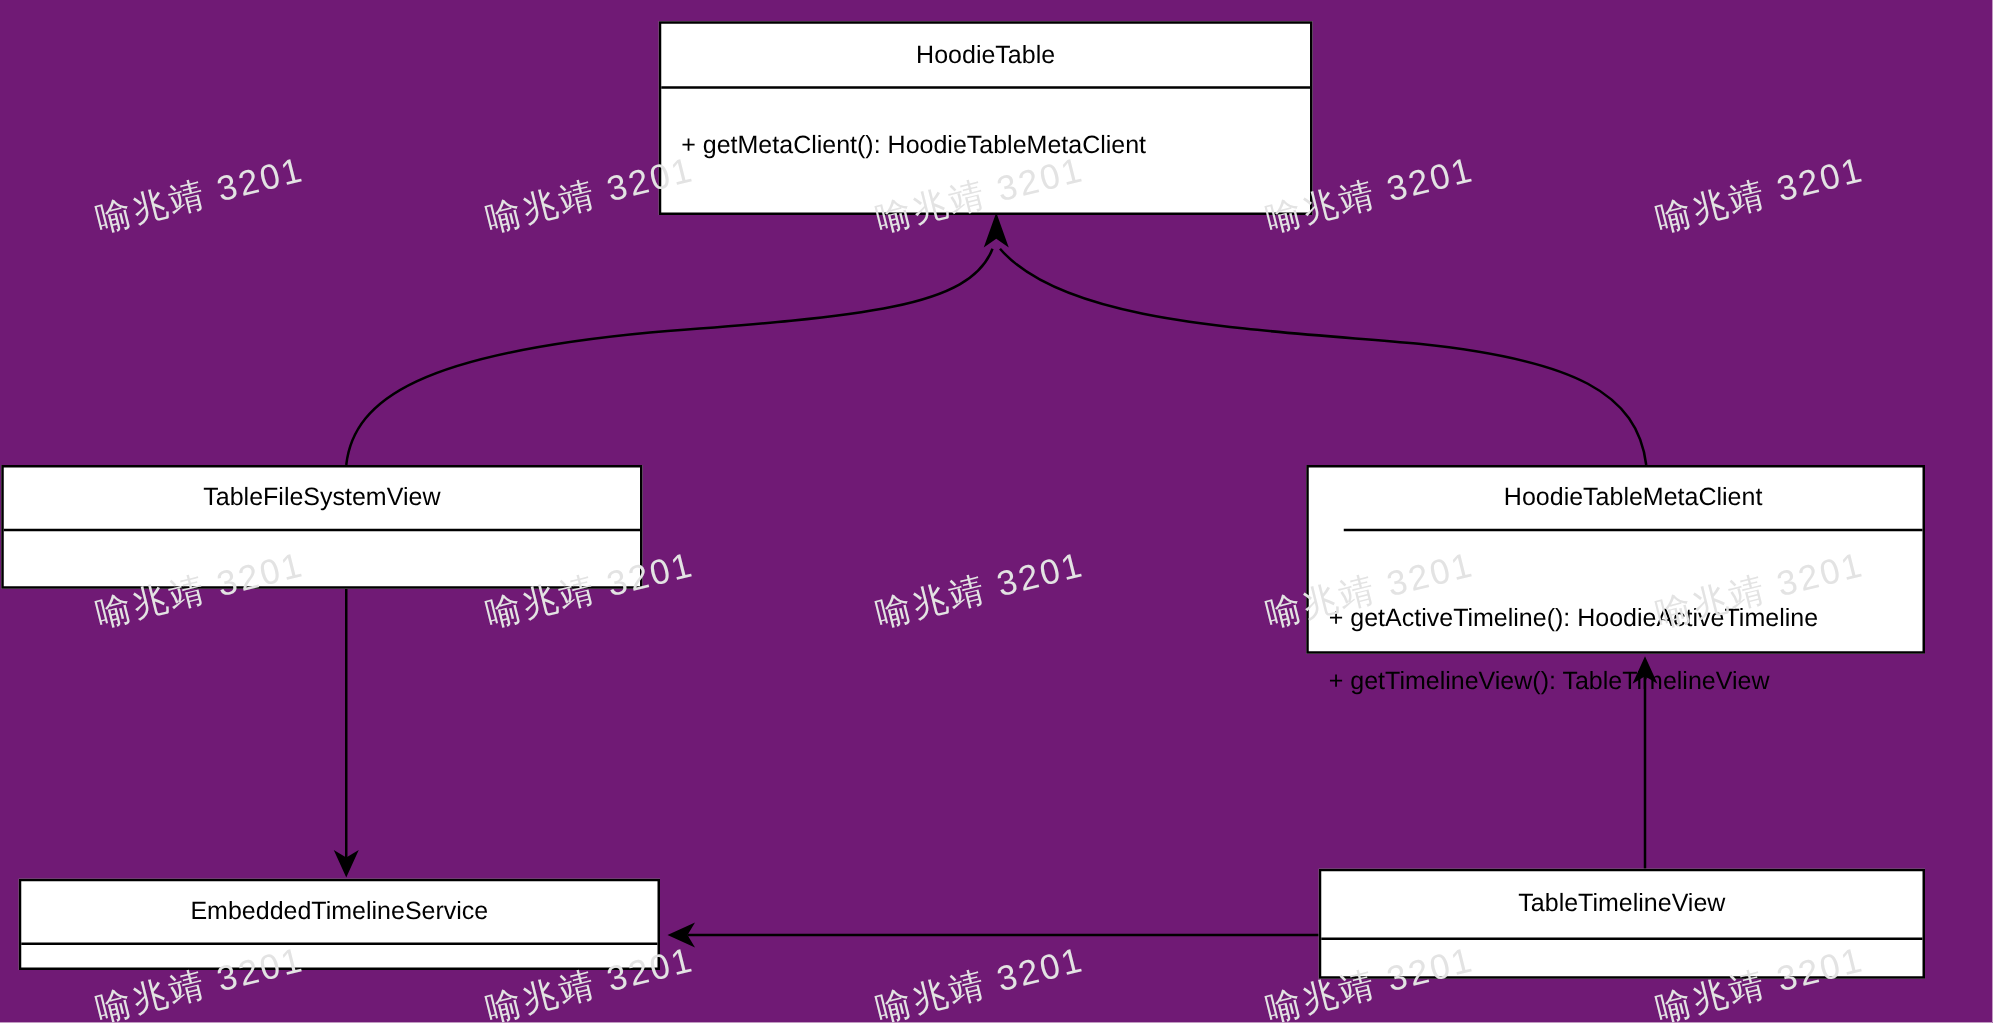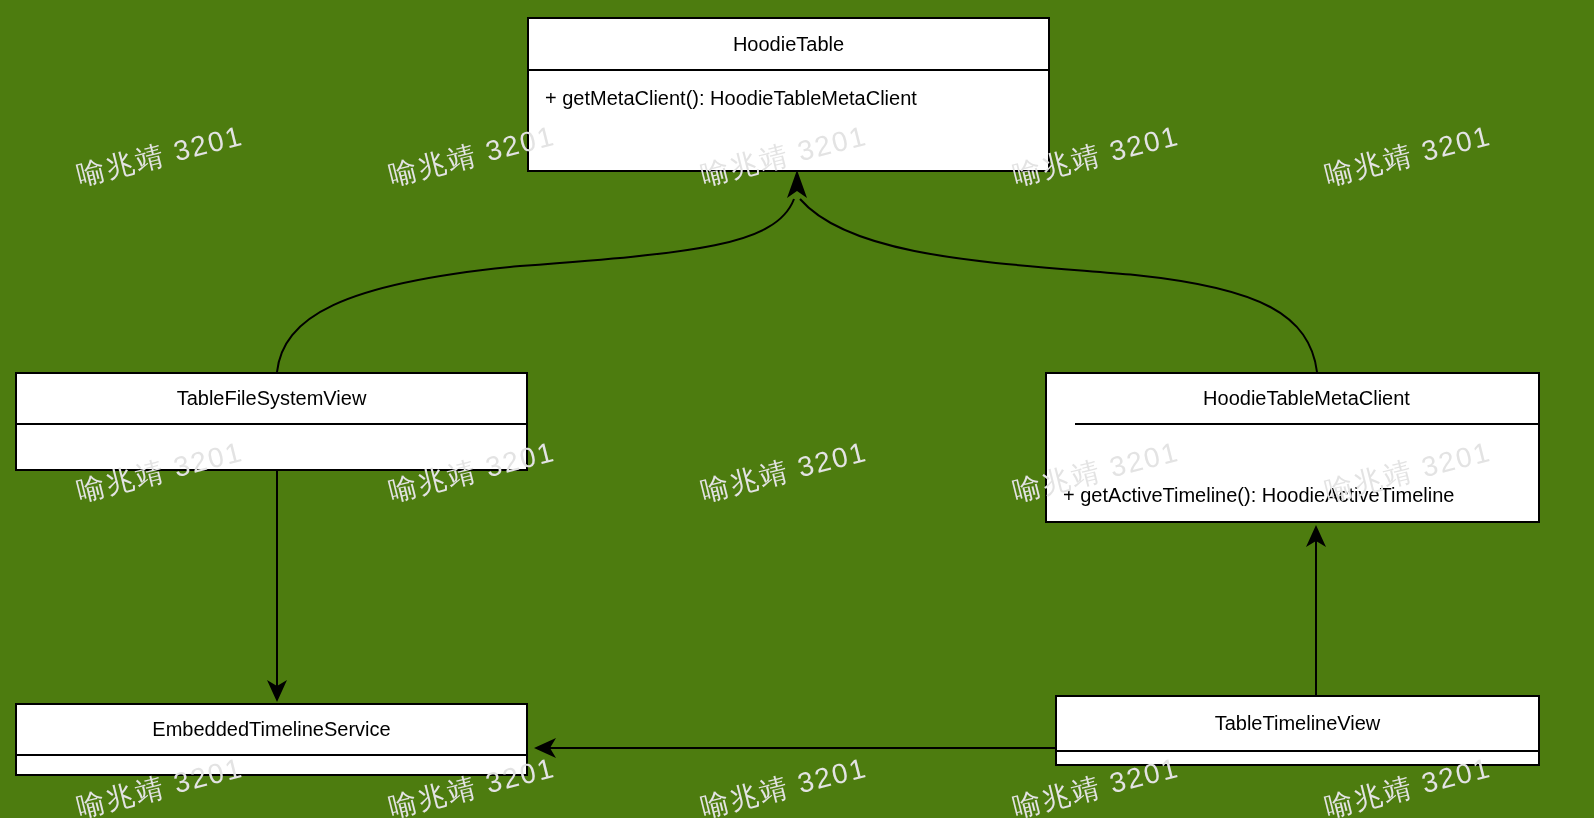--- a/index.html
+++ b/index.html
@@ -1,20 +1,20 @@
 <!DOCTYPE html>
 <html><head>
 <meta charset="utf-8">
 <style>
   html, body { margin: 0; padding: 0; background: #ffffff; }
   .canvas {
     position: relative;
     width: 1594px;
     height: 818px;
-    background: #4d7c0f;
+    background: #701a75;
     overflow: hidden;
     font-family: "Liberation Sans", "DejaVu Sans", sans-serif;
     color: #000000;
   }
   .edges {
     position: absolute;
     left: 0; top: 0;
     width: 1594px; height: 818px;
     z-index: 1;
   }
@@ -40,33 +40,33 @@
     box-sizing: border-box;
     padding-left: 16px;
     font-size: 20px;
     flex: 1 1 auto;
   }
   .uml-method { white-space: nowrap; }
 
   
   #box-hoodie-table            { left: 527px;  top: 17px;  width: 523px; height: 155px; }
   #box-hoodie-table .uml-title { height: 52px; }
-  #box-hoodie-table .uml-methods { padding-top: 2px; line-height: 50px; }
+  #box-hoodie-table .uml-methods { padding-top: 20px; line-height: 50px; }
 
-  #box-table-file-system-view            { left: 15px; top: 372px; width: 513px; height: 99px; }
+  #box-table-file-system-view            { left: 1px; top: 372px; width: 513px; height: 99px; }
   #box-table-file-system-view .uml-title { height: 51px; }
 
   #box-hoodie-table-meta-client            { left: 1045px; top: 372px; width: 495px; height: 151px; }
   #box-hoodie-table-meta-client .uml-title { height: 51px; margin-left: 28px; }
   #box-hoodie-table-meta-client .uml-methods { padding-top: 0; line-height: 50px; margin-top: 45px; }
 
   #box-embedded-timeline-service            { left: 15px; top: 703px; width: 513px; height: 73px; }
   #box-embedded-timeline-service .uml-title { height: 51px; }
 
-  #box-table-timeline-view            { left: 1055px; top: 695px; width: 485px; height: 71px; }
+  #box-table-timeline-view            { left: 1055px; top: 695px; width: 485px; height: 88px; }
   #box-table-timeline-view .uml-title { height: 55px; }
 
   .watermark-layer {
     position: absolute;
     left: 0; top: 0;
     width: 1594px; height: 818px;
     z-index: 5;
     pointer-events: none;
   }
   .wm {
@@ -110,20 +110,21 @@
 
   <div class="uml-class" id="box-table-file-system-view">
     <div class="uml-title">TableFileSystemView</div>
     <div class="uml-methods"></div>
   </div>
 
   <div class="uml-class" id="box-hoodie-table-meta-client">
     <div class="uml-title">HoodieTableMetaClient</div>
     <div class="uml-methods">
       <div class="uml-method">+ getActiveTimeline(): HoodieActiveTimeline</div>
+      <div class="uml-method">+ getTimelineView(): TableTimelineView</div>
     </div>
   </div>
 
   <div class="uml-class" id="box-embedded-timeline-service">
     <div class="uml-title">EmbeddedTimelineService</div>
     <div class="uml-methods"></div>
   </div>
 
   <div class="uml-class" id="box-table-timeline-view">
     <div class="uml-title">TableTimelineView</div>

